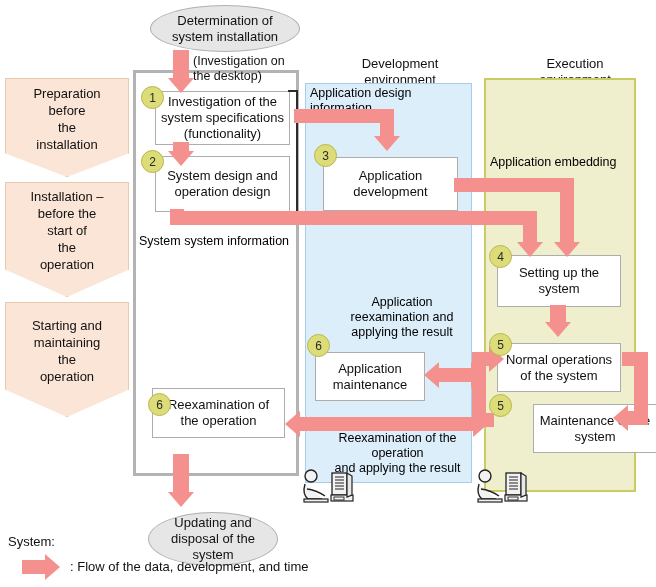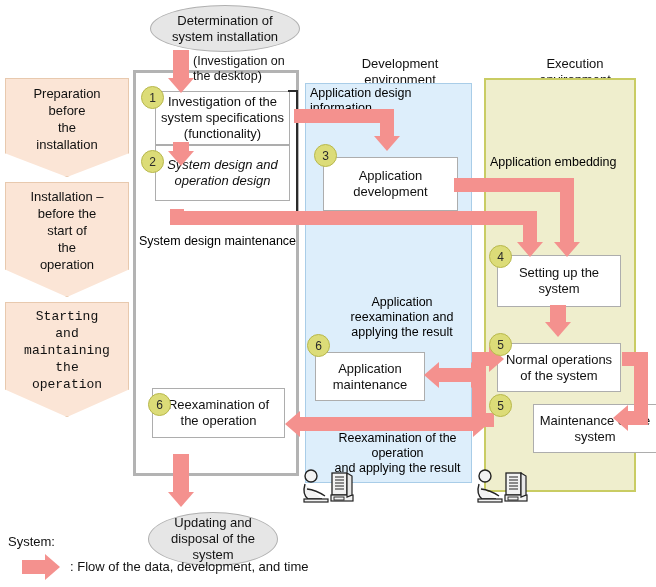--- a/index.html
+++ b/index.html
@@ -52,41 +52,41 @@
 
 <div class="abs env-title" style="left:330px;top:56px;width:140px;">Development<br>environment</div>
 <div class="abs env-title" style="left:510px;top:56px;width:130px;">Execution<br>environment</div>
 
 <div class="abs panel-exec" style="left:484px;top:78px;width:148px;height:410px;"></div>
 <div class="abs panel-dev" style="left:305px;top:83px;width:165px;height:398px;"></div>
 <div class="abs panel-sys" style="left:133px;top:70px;width:160px;height:400px;"></div>
 
 <div class="abs panel-label" style="left:310px;top:86px;width:120px;">Application design<br>information</div>
 <div class="abs panel-label" style="left:490px;top:155px;width:145px;">Application embedding</div>
-<div class="abs panel-label" style="left:139px;top:234px;width:160px;">System design maintenance</div>
+<div class="abs panel-label" style="left:139px;top:234px;width:160px;">System system information</div>
 <div class="abs panel-label ctr" style="left:338px;top:295px;width:128px;display:block;text-align:center;">Application<br>reexamination and<br>applying the result</div>
 <div class="abs panel-label" style="left:325px;top:431px;width:145px;text-align:center;">Reexamination of the<br>operation<br>and applying the result</div>
 
 <div class="abs chevron ctr" style="left:5px;top:78px;width:122px;height:97px;">
   <span>Preparation before<br>the installation</span>
 </div>
 <div class="abs chevron ctr" style="left:5px;top:182px;width:122px;height:113px;">
   <span>Installation –<br>before the start of<br>the operation</span>
 </div>
-<div class="abs chevron ctr" style="left:5px;top:302px;width:122px;height:113px;font-family:Liberation Mono, monospace;">
+<div class="abs chevron ctr" style="left:5px;top:302px;width:122px;height:113px;">
   <span>Starting and<br>maintaining the<br>operation</span>
 </div>
 
 <div class="abs ellipse ctr" style="left:150px;top:5px;width:148px;height:45px;">Determination of<br>system installation</div>
 <div class="abs ellipse ctr" style="left:148px;top:512px;width:128px;height:52px;">Updating and<br>disposal of the<br>system</div>
 
 <div class="abs free-label" style="left:193px;top:54px;width:130px;text-align:left;">(Investigation on<br>the desktop)</div>
 
 <div class="abs box ctr" style="left:155px;top:91px;width:133px;height:52px;">Investigation of the<br>system specifications<br>(functionality)</div>
-<div class="abs box ctr" style="left:155px;top:145px;width:133px;height:54px;font-style:italic;">System design and<br>operation design</div>
+<div class="abs box ctr" style="left:155px;top:156px;width:133px;height:54px;">System design and<br>operation design</div>
 <div class="abs box ctr" style="left:323px;top:157px;width:133px;height:52px;">Application<br>development</div>
 <div class="abs box ctr" style="left:497px;top:255px;width:122px;height:50px;">Setting up the<br>system</div>
 <div class="abs box ctr" style="left:497px;top:343px;width:122px;height:47px;text-align:center;">Normal operations<br>of the system</div>
 <div class="abs box ctr" style="left:497px;top:404px;width:122px;height:47px;margin-left:36px;">Maintenance of the<br>system</div>
 <div class="abs box ctr" style="left:315px;top:352px;width:108px;height:47px;">Application<br>maintenance</div>
 <div class="abs box ctr" style="left:152px;top:388px;width:131px;height:48px;">Reexamination of<br>the operation</div>
 
 <div class="abs" style="left:288px;top:90px;width:8px;height:122px;border:2px solid #2b2b2b;border-left:none;"></div>
 
 <div class="abs num ctr" style="left:141px;top:86px;">1</div>

